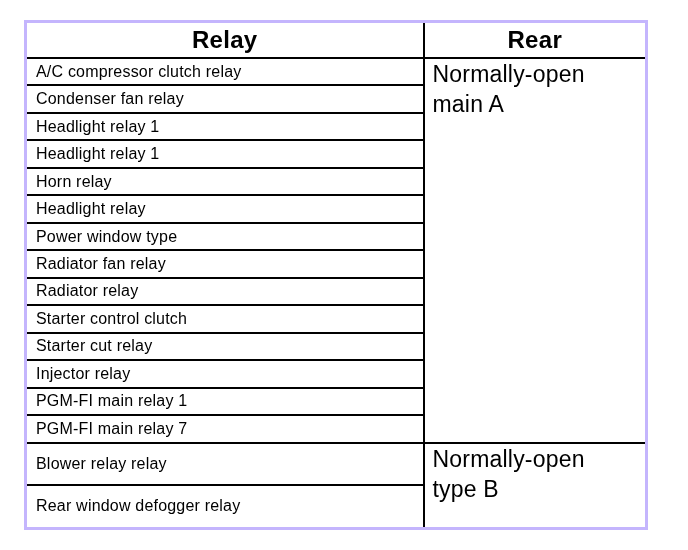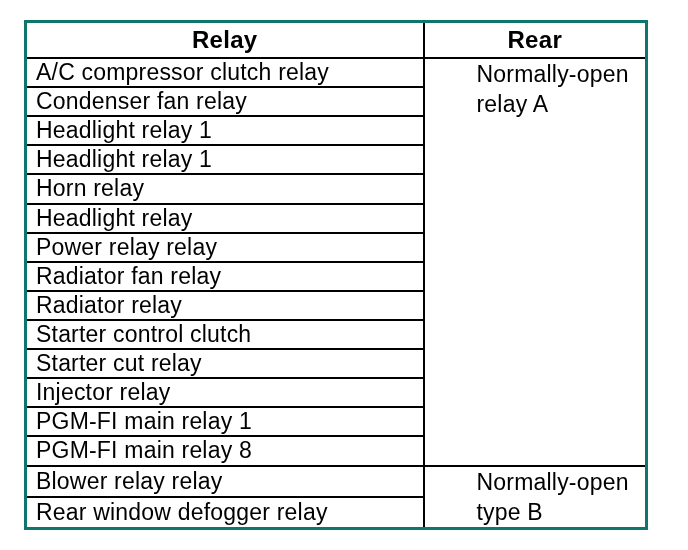--- a/index.html
+++ b/index.html
@@ -17,55 +17,54 @@
   }
   table.relay-table {
     position: absolute;
     left: 24px;
     top: 20px;
     width: 621px;
     height: 510px;
     border-collapse: collapse;
     table-layout: fixed;
     background: #ffffff;
-    border: 3px solid #0f766e;
+    border: 3px solid #c4b5fd;
   }
   table.relay-table th,
   table.relay-table td {
     border: 2px solid #000000;
     overflow: hidden;
     white-space: nowrap;
   }
   th.hdr {
     height: 32px;
     font-size: 24px;
     font-weight: bold;
     text-align: center;
     vertical-align: middle;
     letter-spacing: 0.3px;
     border-bottom-width: 3px;
   }
   td.relay-cell {
-    font-size: 23px;
+    font-size: 16px;
     font-weight: normal;
     padding: 0 4px 0 9px;
     vertical-align: middle;
     letter-spacing: 0.2px;
   }
   td.test-cell {
     font-size: 23px;
     font-weight: normal;
     vertical-align: top;
     padding: 0 4px 0 8px;
     letter-spacing: 0.2px;
   }
   td.test-cell .test-line {
     line-height: 30px;
     height: 30px;
-    margin-left: 44px;
   }
 </style>
 </head>
 <body>
 
 <table class="relay-table">
   <colgroup>
     <col style="width:398px">
     <col style="width:223px">
   </colgroup>
@@ -73,61 +72,61 @@
     <tr>
       <th class="hdr">Relay</th>
       <th class="hdr">Rear</th>
     </tr>
   </thead>
   <tbody>
     <tr>
       <td class="relay-cell">A/C compressor clutch relay</td>
       <td class="test-cell" rowspan="14">
         <div class="test-line">Normally-open</div>
-        <div class="test-line">relay A</div>
+        <div class="test-line">main A</div>
       </td>
     </tr>
     <tr>
       <td class="relay-cell">Condenser fan relay</td>
     </tr>
     <tr>
       <td class="relay-cell">Headlight relay 1</td>
     </tr>
     <tr>
       <td class="relay-cell">Headlight relay 1</td>
     </tr>
     <tr>
       <td class="relay-cell">Horn relay</td>
     </tr>
     <tr>
       <td class="relay-cell">Headlight relay</td>
     </tr>
     <tr>
-      <td class="relay-cell">Power relay relay</td>
+      <td class="relay-cell">Power window type</td>
     </tr>
     <tr>
       <td class="relay-cell">Radiator fan relay</td>
     </tr>
     <tr>
       <td class="relay-cell">Radiator relay</td>
     </tr>
     <tr>
       <td class="relay-cell">Starter control clutch</td>
     </tr>
     <tr>
       <td class="relay-cell">Starter cut relay</td>
     </tr>
     <tr>
       <td class="relay-cell">Injector relay</td>
     </tr>
     <tr>
       <td class="relay-cell">PGM-FI main relay 1</td>
     </tr>
     <tr>
-      <td class="relay-cell">PGM-FI main relay 8</td>
+      <td class="relay-cell">PGM-FI main relay 7</td>
     </tr>
     <tr>
       <td class="relay-cell">Blower relay relay</td>
       <td class="test-cell" rowspan="2">
         <div class="test-line">Normally-open</div>
         <div class="test-line">type B</div>
       </td>
     </tr>
     <tr>
       <td class="relay-cell">Rear window defogger relay</td>

